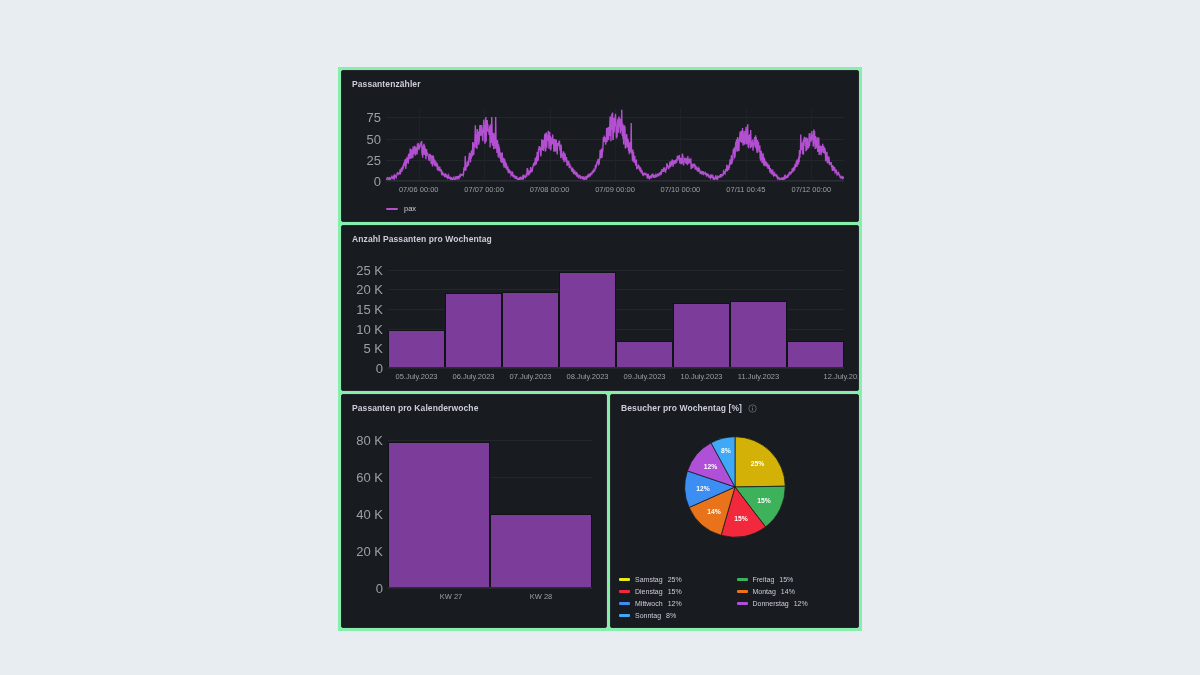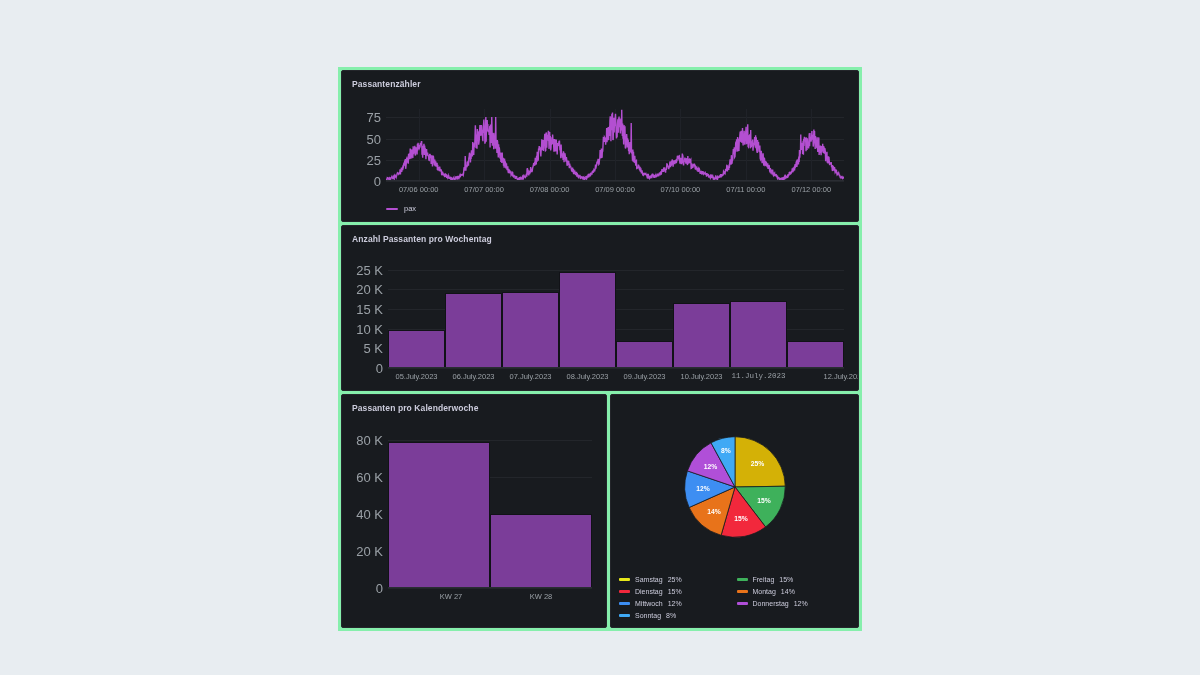--- a/index.html
+++ b/index.html
@@ -139,21 +139,21 @@
         <div class="axis-base"></div>
       <div class="ytick" style="top: 100%;">0</div>
           <div class="ytick" style="top: 70.5882%;">25</div>
           <div class="ytick" style="top: 41.1765%;">50</div>
           <div class="ytick" style="top: 11.7647%;">75</div>
           <div class="xtick" style="left: 7.14286%;">07/06 00:00</div>
           <div class="xtick" style="left: 21.4286%;">07/07 00:00</div>
           <div class="xtick" style="left: 35.7143%;">07/08 00:00</div>
           <div class="xtick" style="left: 50%;">07/09 00:00</div>
           <div class="xtick" style="left: 64.2857%;">07/10 00:00</div>
-          <div class="xtick" style="left: 78.5714%;">07/11 00:00</div>
+          <div class="xtick" style="left: 78.5714%;">07/11 00:45</div>
           <div class="xtick" style="left: 92.8571%;">07/12 00:00</div>
         </div>
       <div class="ts-legend">
         <span class="legend-dash" style="background:#b34fd1"></span>
         <span class="legend-text">pax</span>
       </div>
     </div>
   </div>
 
   <div class="panel" style="height:166px">
@@ -184,21 +184,21 @@
           <div class="ytick" style="top: 62.963%;">10 K</div>
           <div class="ytick" style="top: 44.4444%;">15 K</div>
           <div class="ytick" style="top: 25.9259%;">20 K</div>
           <div class="ytick" style="top: 7.40741%;">25 K</div>
           <div class="xtick" style="left: 6.25%;">05.July.2023</div>
           <div class="xtick" style="left: 18.75%;">06.July.2023</div>
           <div class="xtick" style="left: 31.25%;">07.July.2023</div>
           <div class="xtick" style="left: 43.75%;">08.July.2023</div>
           <div class="xtick" style="left: 56.25%;">09.July.2023</div>
           <div class="xtick" style="left: 68.75%;">10.July.2023</div>
-          <div class="xtick" style="left: 81.25%; font-family: Liberation Mono, monospace;">11.July.2023</div>
+          <div class="xtick" style="left: 81.25%;">11.July.2023</div>
           <div class="xtick" style="left: 93.75%; margin-left: 29px;">12.July.2023</div>
         </div>
     </div>
   </div>
 
   <div style="flex:1;display:flex;gap:3px">
 
     <div class="panel" style="width:266px">
       <div class="panel-header">
         <span class="panel-title">Passanten pro Kalenderwoche</span>
@@ -220,20 +220,30 @@
             <div class="ytick" style="top: 52.9412%;">40 K</div>
             <div class="ytick" style="top: 29.4118%;">60 K</div>
             <div class="ytick" style="top: 5.88235%; padding-left: 9px;">80 K</div>
             <div class="xtick" style="left: 25%; padding-left: 24px;">KW 27</div>
             <div class="xtick" style="left: 75%;">KW 28</div>
           </div>
       </div>
     </div>
 
     <div class="panel" style="flex:1">
+      <div class="panel-header">
+        <span class="panel-title">Besucher pro Wochentag [%]</span>
+        <span style="display:flex">
+          <svg class="info-icon" viewBox="0 0 16 16">
+            <circle cx="8" cy="8" r="6.6" fill="none" stroke="#9aa0a6" stroke-width="1.2"></circle>
+            <circle cx="8" cy="4.7" r="0.9" fill="#9aa0a6"></circle>
+            <rect x="7.3" y="6.6" width="1.4" height="5" rx="0.6" fill="#9aa0a6"></rect>
+          </svg>
+        </span>
+      </div>
       <div class="panel-body">
         <div id="pie-wrap">
           <svg id="pie-svg" width="116" height="116" viewBox="-60 -60 120 120">
               <path d="M0,0 L0.00,-52.00 A52,52 0 0,1 51.99,-0.81 Z" fill="#d4b106" stroke="#181b1f" stroke-width="0.8"></path>
               <text x="23.35" y="-21.31" text-anchor="middle" class="slice-label">25%</text>
               <path d="M0,0 L51.99,-0.81 A52,52 0 0,1 31.60,41.30 Z" fill="#3eb15b" stroke="#181b1f" stroke-width="0.8"></path>
               <text x="29.95" y="16.91" text-anchor="middle" class="slice-label">15%</text>
               <path d="M0,0 L31.60,41.30 A52,52 0 0,1 -14.37,49.98 Z" fill="#f2283c" stroke="#181b1f" stroke-width="0.8"></path>
               <text x="6.18" y="35.10" text-anchor="middle" class="slice-label">15%</text>
               <path d="M0,0 L-14.37,49.98 A52,52 0 0,1 -47.48,21.20 Z" fill="#e8731a" stroke="#181b1f" stroke-width="0.8"></path>

